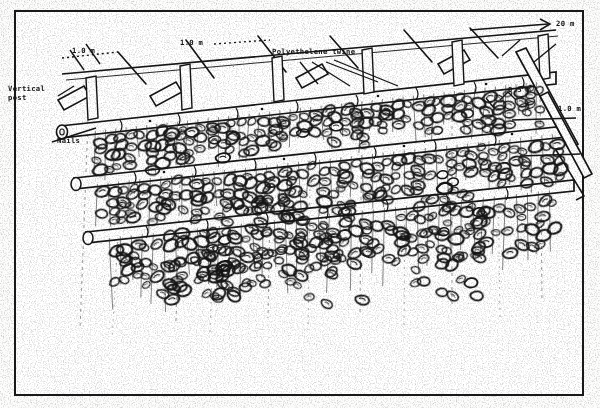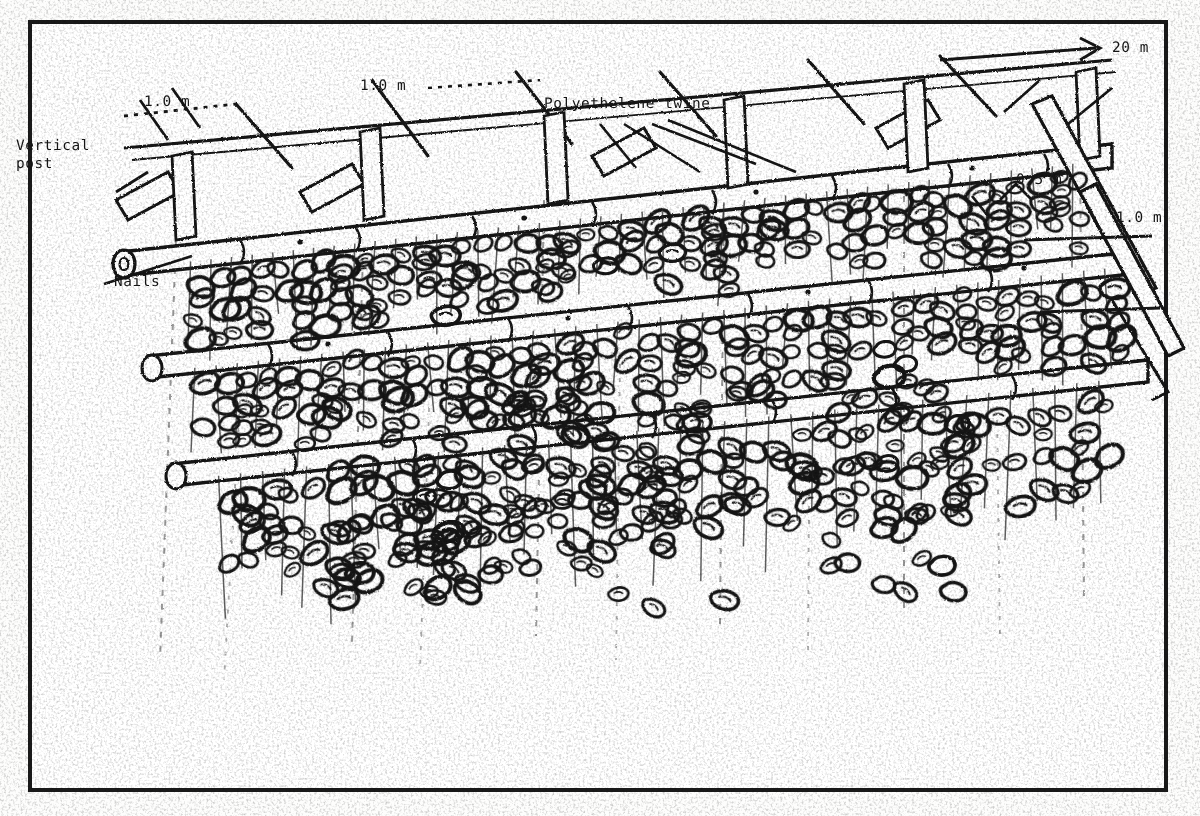--- a/index.html
+++ b/index.html
@@ -3,21 +3,21 @@
 <meta charset="utf-8">
 <style>
   html,body{margin:0;padding:0;background:#ffffff;}
   body{width:600px;height:408px;overflow:hidden;
        font-family:"Liberation Sans", sans-serif;}
   #stage{position:relative;width:600px;height:408px;background:#fdfdfc;}
   #frame{position:absolute;left:14px;top:10px;width:570px;height:386px;
          border:2px solid #1a1a1a;background:#ffffff;box-sizing:border-box;}
   svg{position:absolute;left:0;top:0;width:600px;height:408px;}
   .lbl{position:absolute;font-family:"DejaVu Sans Mono", monospace;
-       font-size:7.2px;font-weight:400;color:#141414;letter-spacing:.3px;
+       font-size:7.2px;font-weight:700;color:#141414;letter-spacing:.3px;
        line-height:1.25;white-space:pre;}
 </style>
 </head>
 <body>
 
 <div id="stage">
   <div id="frame"></div>
 
   <svg viewBox="0 0 600 408">
     <defs>
@@ -931,21 +931,21 @@
         <use href="#shell2" transform="translate(278.4,247.8) rotate(-7) scale(0.81)" filter="url(#rough2)"></use>
         <use href="#shell2" transform="translate(289.7,191.9) rotate(-21) scale(1.13)" filter="url(#rough2)"></use>
         <use href="#shell2" transform="translate(169.3,286.1) rotate(14) scale(1.05)" filter="url(#rough2)"></use>
         <use href="#shell2" transform="translate(222.2,271.4) rotate(-24) scale(1.17)" filter="url(#rough2)"></use>
         <use href="#shell2" transform="translate(194.9,279.8) rotate(-20) scale(0.76)" filter="url(#rough2)"></use>
       </g>
 
     <rect x="0" y="0" width="600" height="408" filter="url(#speck)" opacity="0.22"></rect>
   </svg>
 
-  <div class="lbl" style="left:8px;top:68px;">Vertical
+  <div class="lbl" style="left:8px;top:84px;">Vertical
 post</div>
   <div class="lbl" style="left:18px;top:136px;padding-left:39px;">Nails</div>
   <div class="lbl" style="left:72px;top:46px;">1.0 m</div>
   <div class="lbl" style="left:180px;top:38px;">1.0 m</div>
   <div class="lbl" style="left:272px;top:47px;">Polyethelene twine</div>
   <div class="lbl" style="left:556px;top:19px;">20 m</div>
   <div class="lbl" style="left:508px;top:85px;">0.5 m</div>
   <div class="lbl" style="left:558px;top:104px;">1.0 m</div>
 </div>
 

